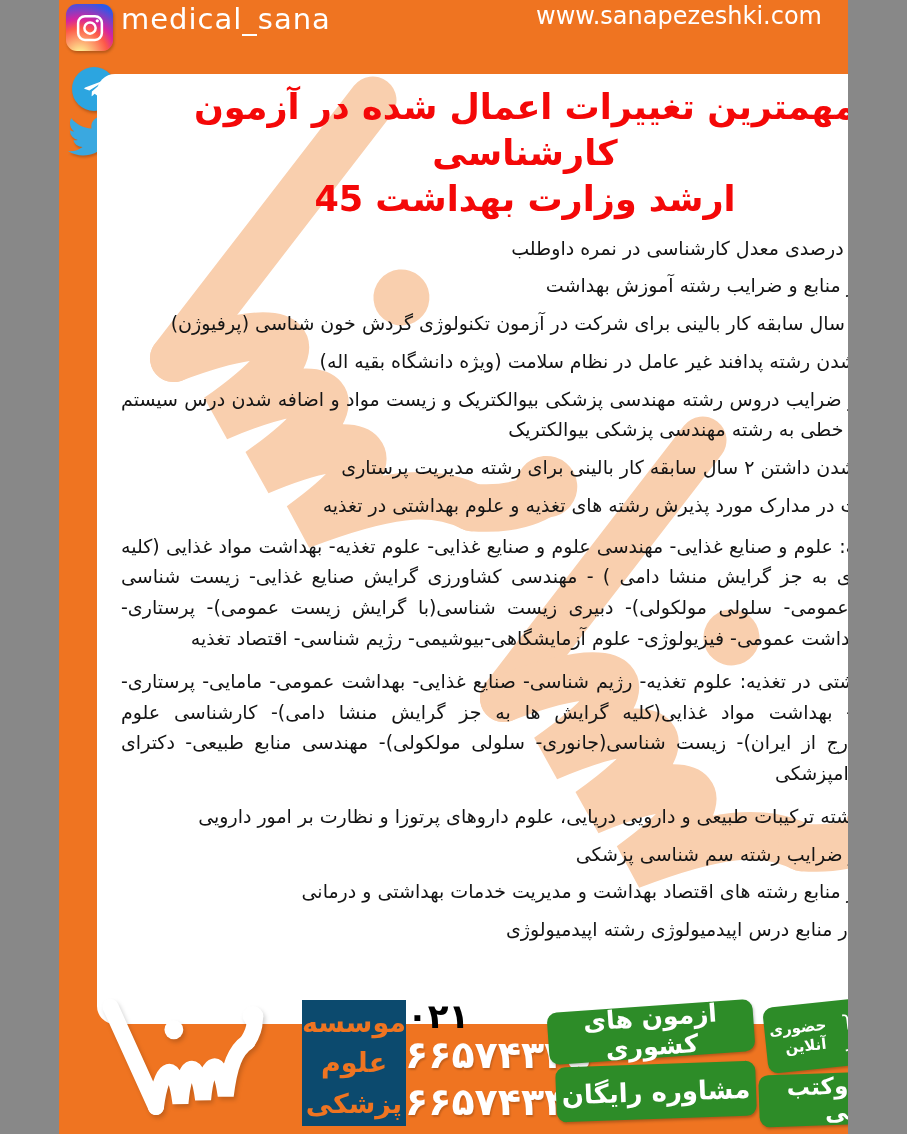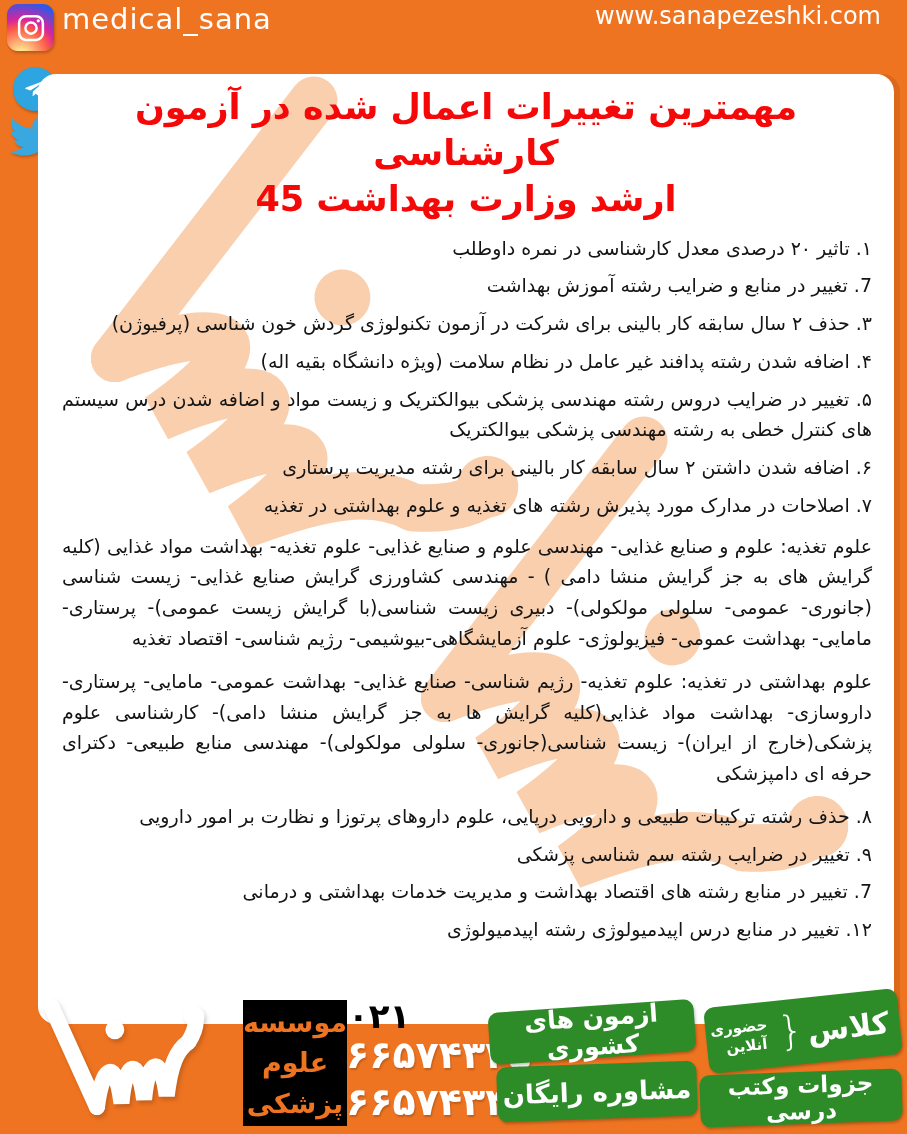--- a/index.html
+++ b/index.html
@@ -1,17 +1,17 @@
 <!DOCTYPE html>
 <html lang="fa"><head>
 <meta charset="utf-8">
 <style>
   html,body{margin:0;padding:0;background:#888;}
   .poster{
-    position:relative;width:907px;height:1134px;overflow:hidden;
+    position:relative;width:789px;height:1134px;overflow:hidden;
     background:#ef7421;
     font-family:"DejaVu Sans",sans-serif;
     margin:0 auto;
   }
   
   .header-bar{position:absolute;top:0;left:0;width:100%;height:40px;}
   .ig-handle{
     position:absolute;left:62px;top:2px;color:#fff;font-size:29px;font-weight:500;
     letter-spacing:1px;
   }
@@ -51,21 +51,21 @@
   .card-body{
     position:relative;z-index:2;direction:rtl;margin:10px 22px 0 24px;
     color:#141414;font-size:19px;line-height:1.62;
   }
   .item{text-align:justify;text-align-last:right;margin:0 0 7px 0;}
   .para{text-align:justify;text-align-last:right;margin:10px 0 12px 0;}
   .intro{margin:2px 0 6px 0;text-align:right;}
   
   .logo-main{position:absolute;left:20px;top:992px;width:218px;height:132px;}
   .inst-box{
-    position:absolute;left:243px;top:1000px;width:104px;height:126px;background:#000000;
+    position:absolute;left:243px;top:1000px;width:104px;height:126px;background:#0c4a6e;
     display:flex;flex-direction:column;align-items:center;justify-content:space-around;
     padding:2px 0;box-sizing:border-box;
   }
   .inst-box span{color:#ef7421;font-weight:bold;font-size:27px;line-height:1;direction:rtl;}
   .area-code{
     position:absolute;left:348px;top:996px;width:80px;color:#000000;
     font-size:34px;font-weight:bold;direction:rtl;text-align:left;
   }
   .phone{
     position:absolute;left:346px;width:190px;color:#ffffff;font-size:38px;font-weight:bold;

